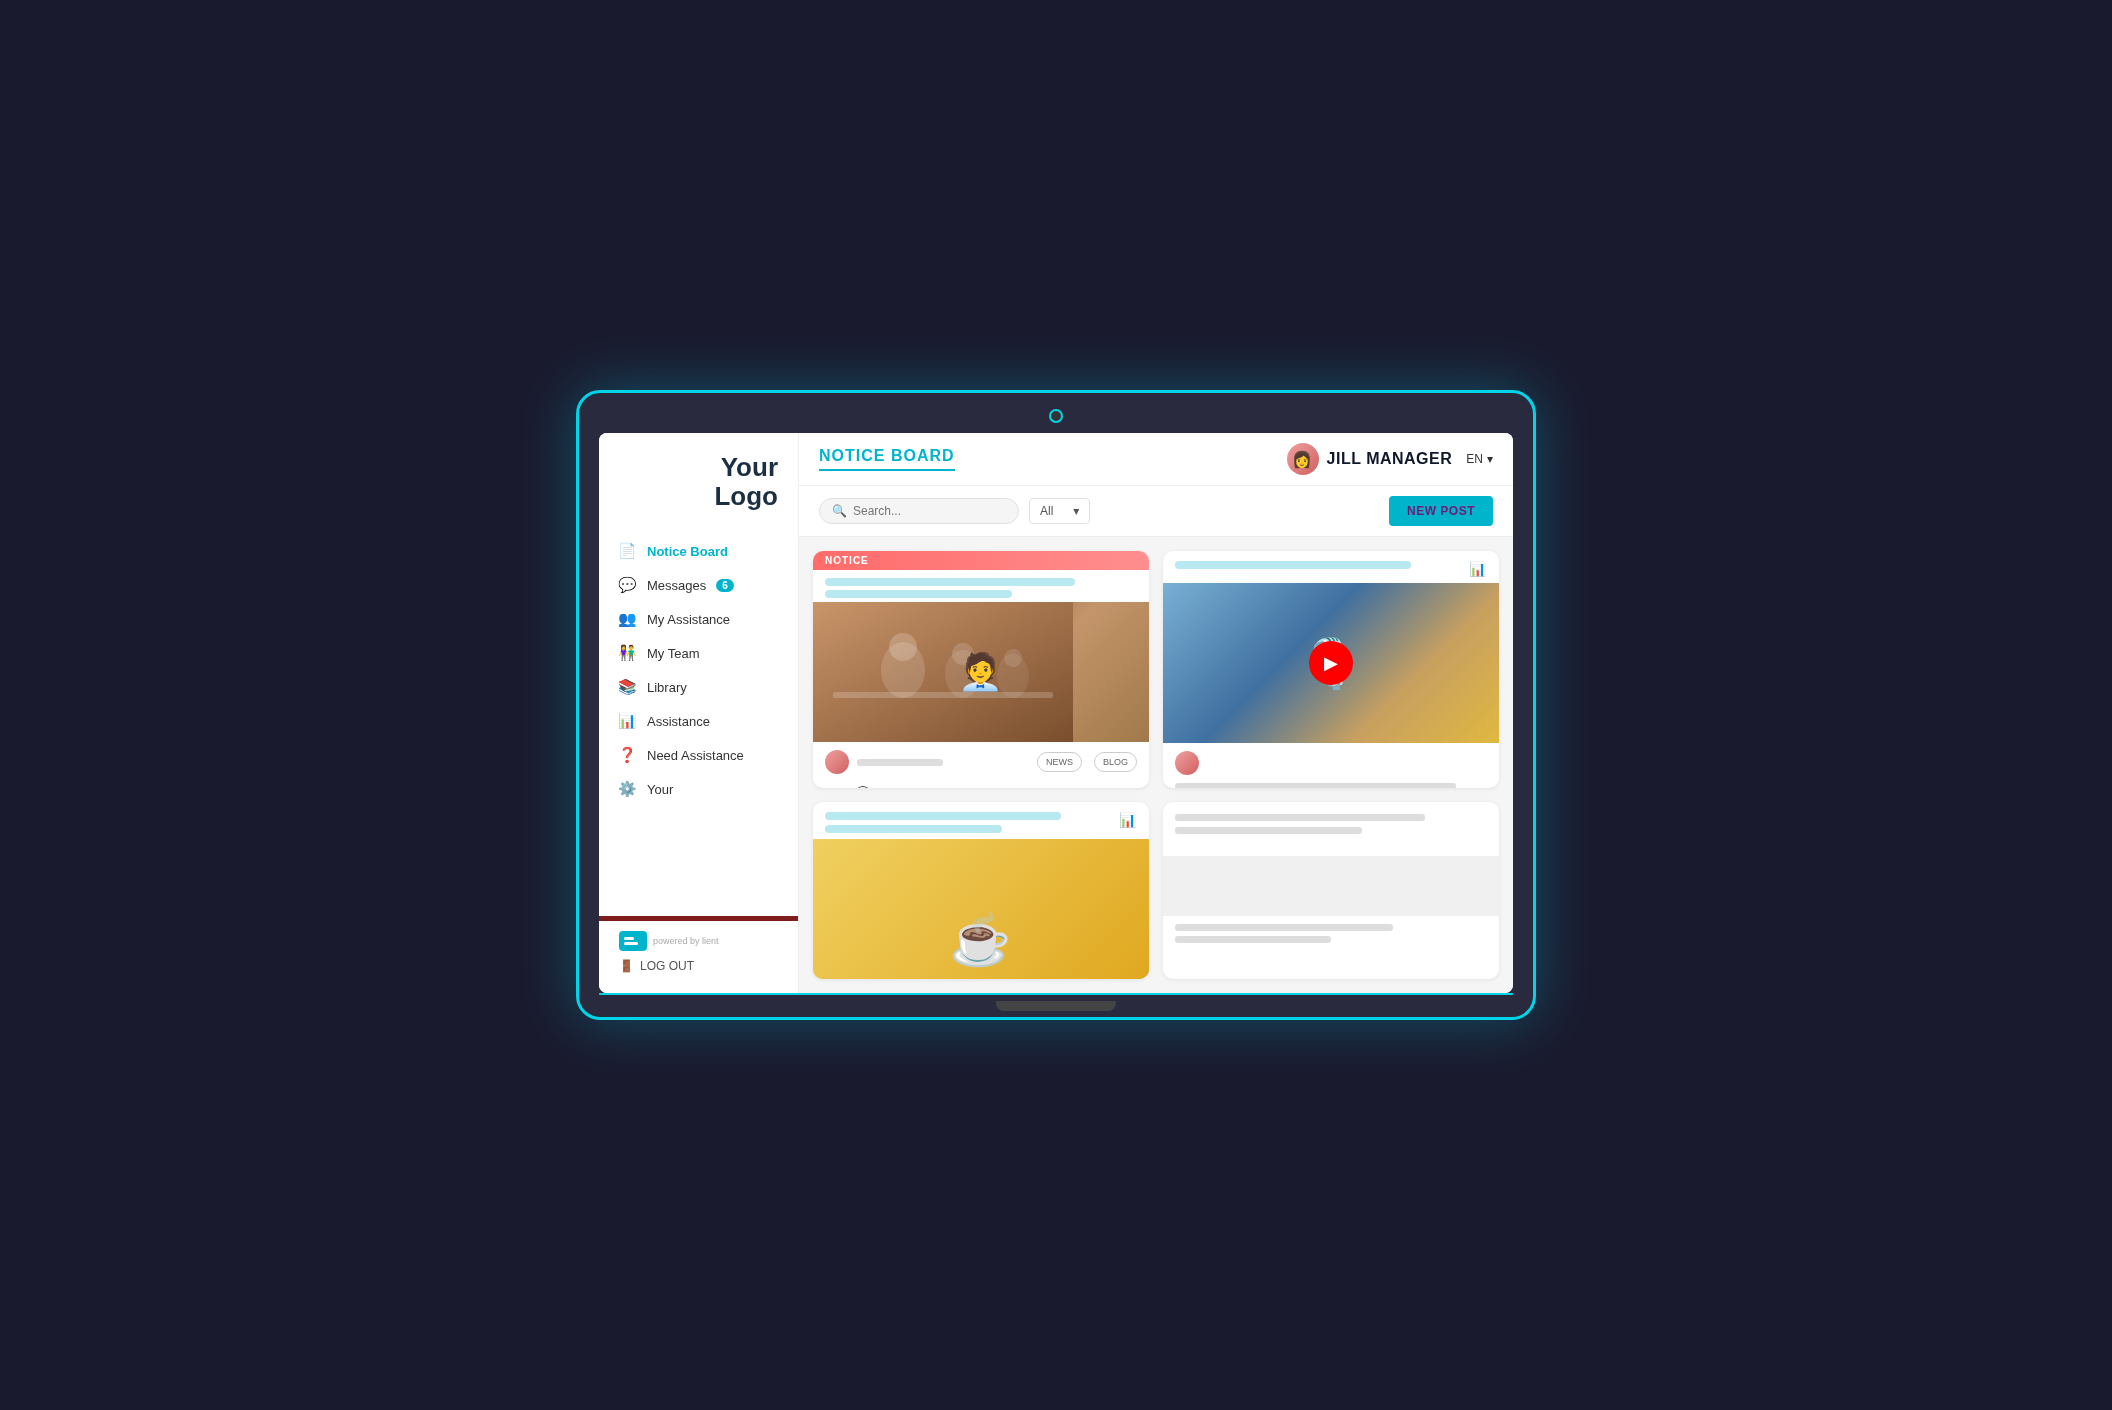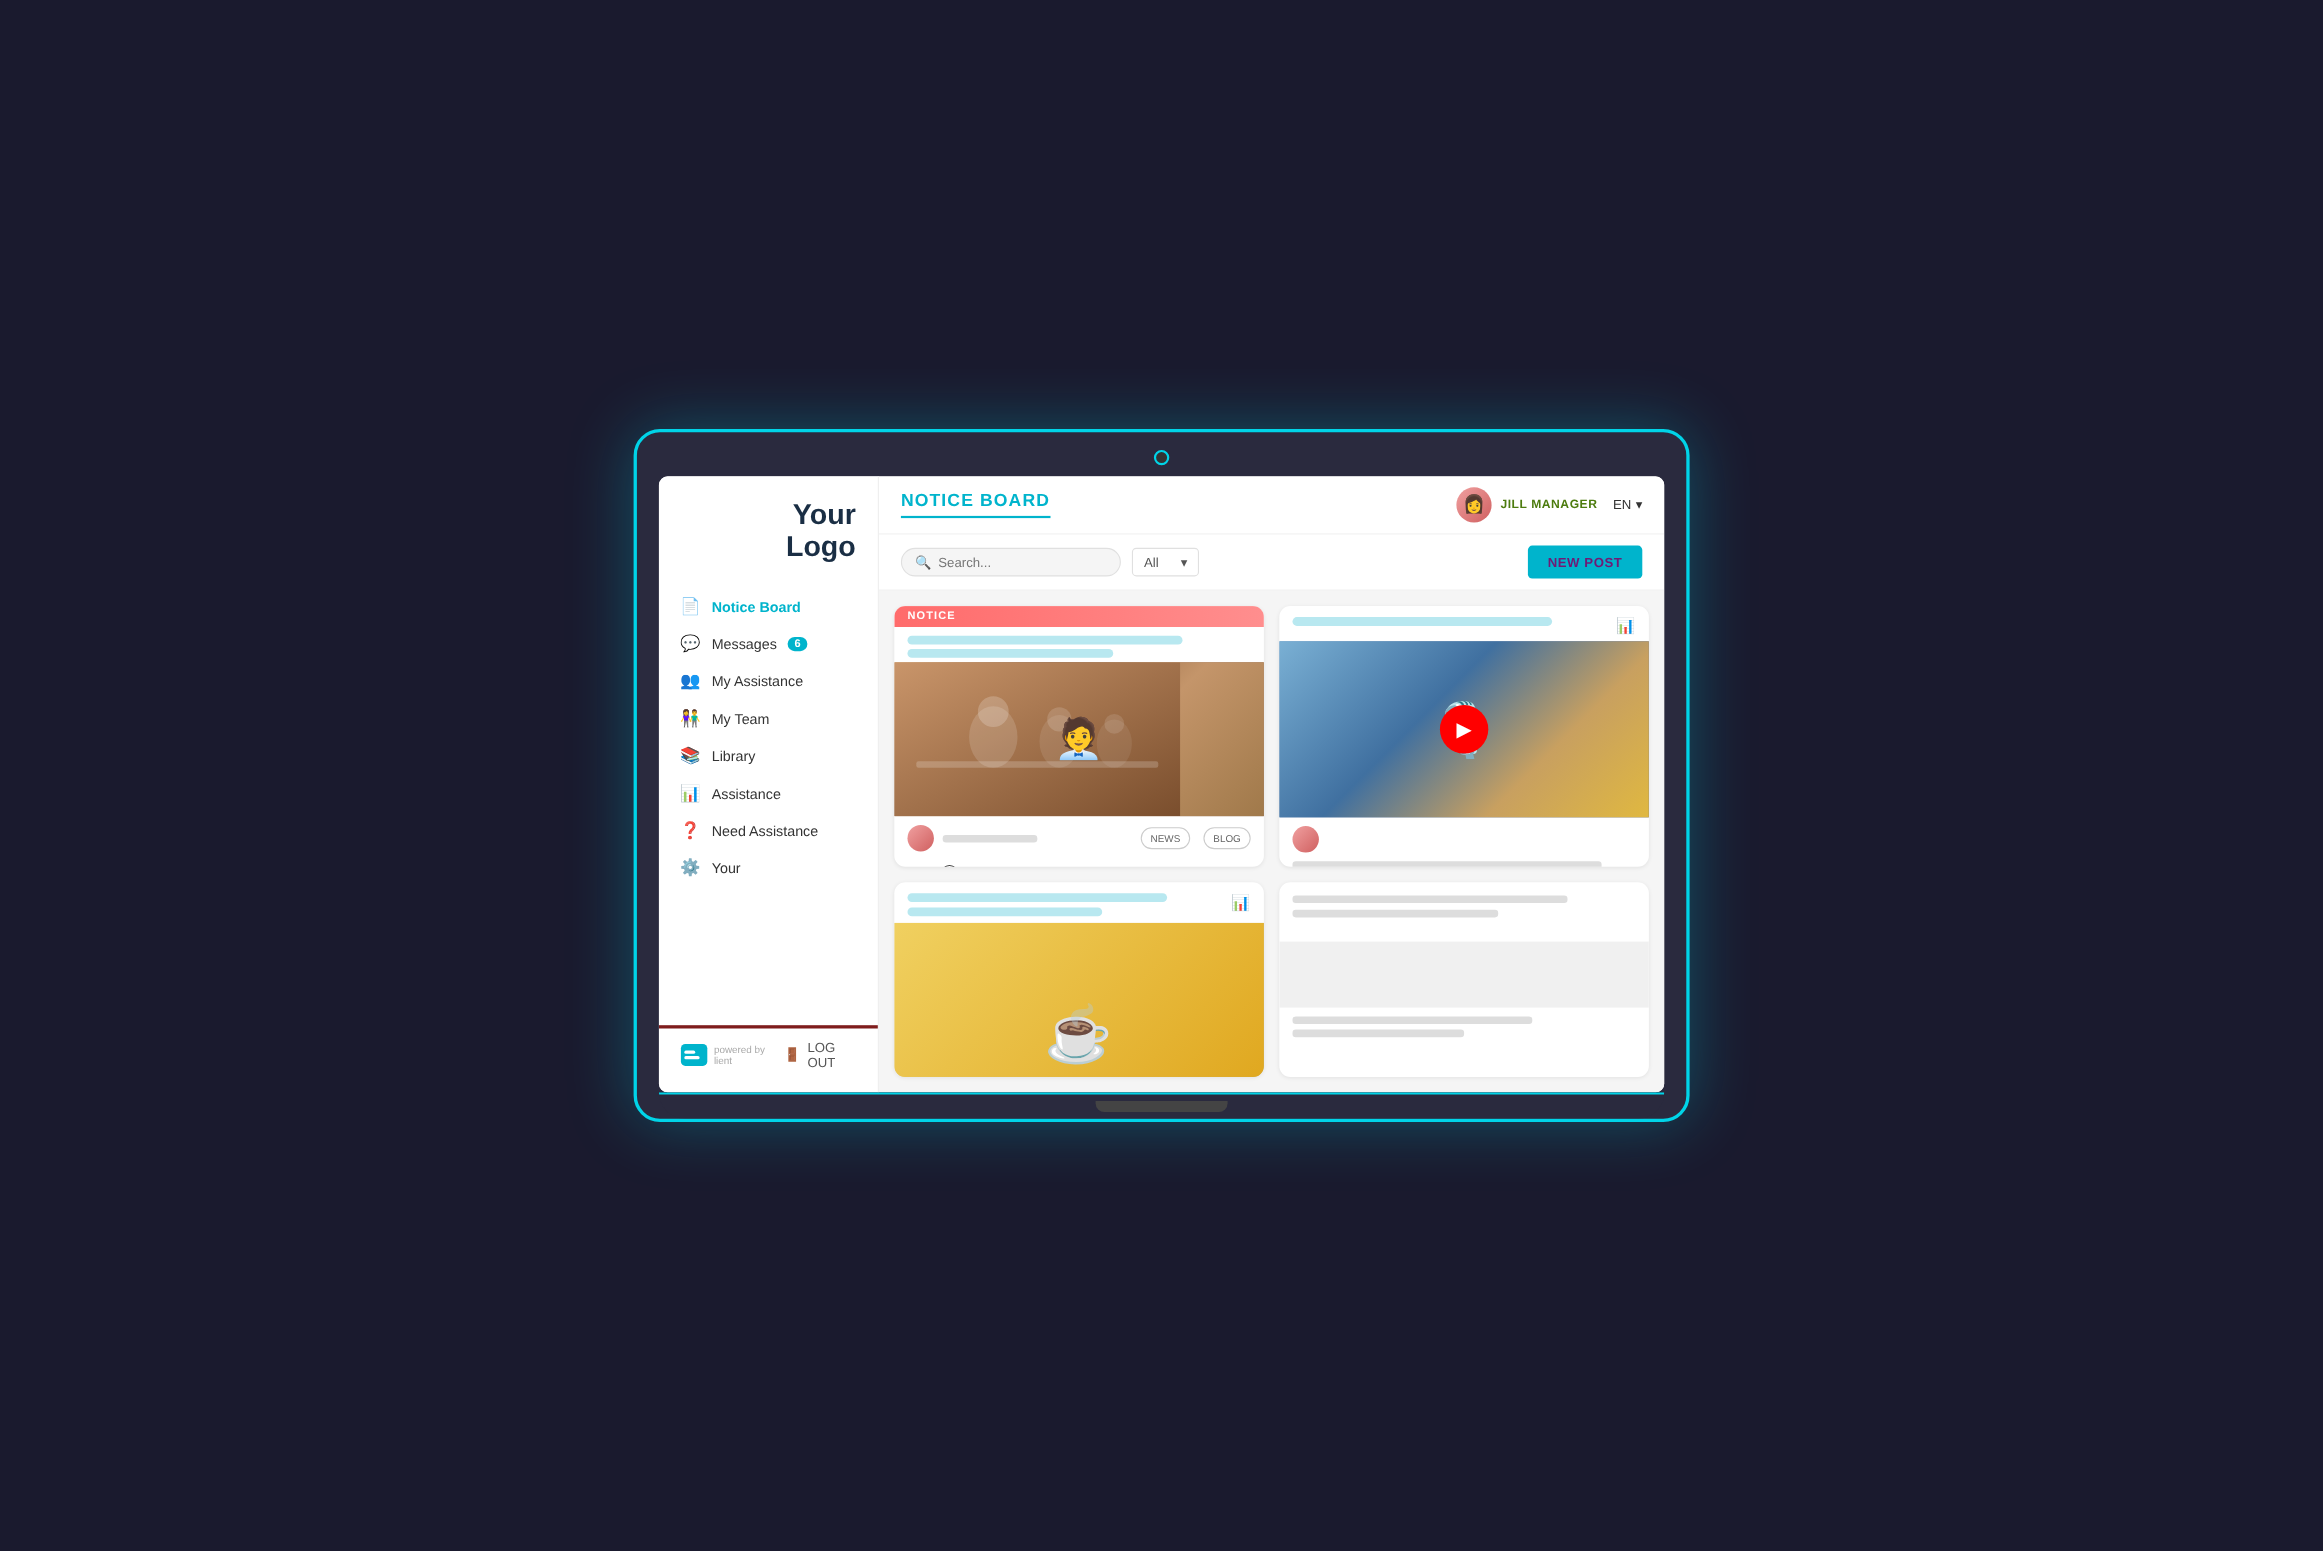--- a/index.html
+++ b/index.html
@@ -115,23 +115,23 @@
       background: #00b4cc;
       color: #fff;
       border-radius: 10px;
       padding: 1px 6px;
       font-size: 10px;
       font-weight: 700;
     }
 
     .sidebar-bottom {
       padding: 10px 20px;
-      border-top: 3px solid #7f1d1d;
-      display: flex;
-      flex-direction: row;
+      border-top: 5px solid #7f1d1d;
+      display: flex;
+      flex-direction: column;
       gap: 8px;
     }
 
     .powered-by {
       display: flex;
       align-items: center;
       gap: 6px;
       font-size: 9px;
       color: #aaa;
     }
@@ -205,23 +205,23 @@
       border-radius: 50%;
       background: linear-gradient(135deg, #f0a0a0, #d06060);
       overflow: hidden;
       display: flex;
       align-items: center;
       justify-content: center;
       font-size: 16px;
     }
 
     .user-name {
-      font-size: 11px;
+      font-size: 16px;
       font-weight: 700;
-      color: #4d7c0f;
+      color: #0f172a;
       letter-spacing: 0.5px;
     }
 
     .lang-selector {
       display: flex;
       align-items: center;
       gap: 4px;
       font-size: 12px;
       color: #333;
       cursor: pointer;

